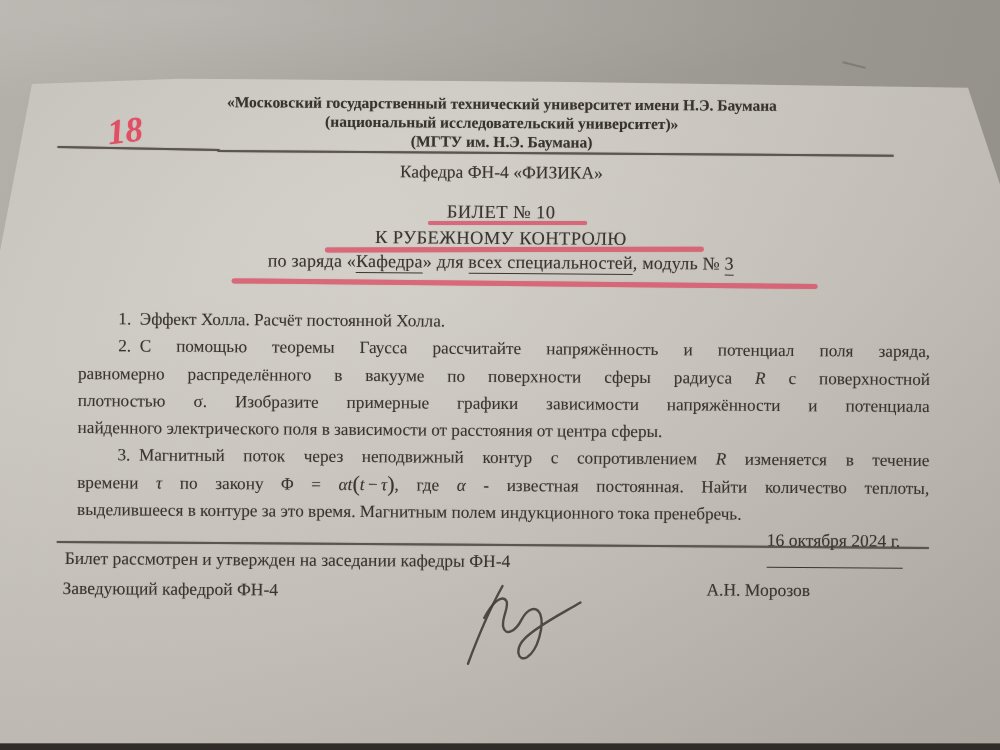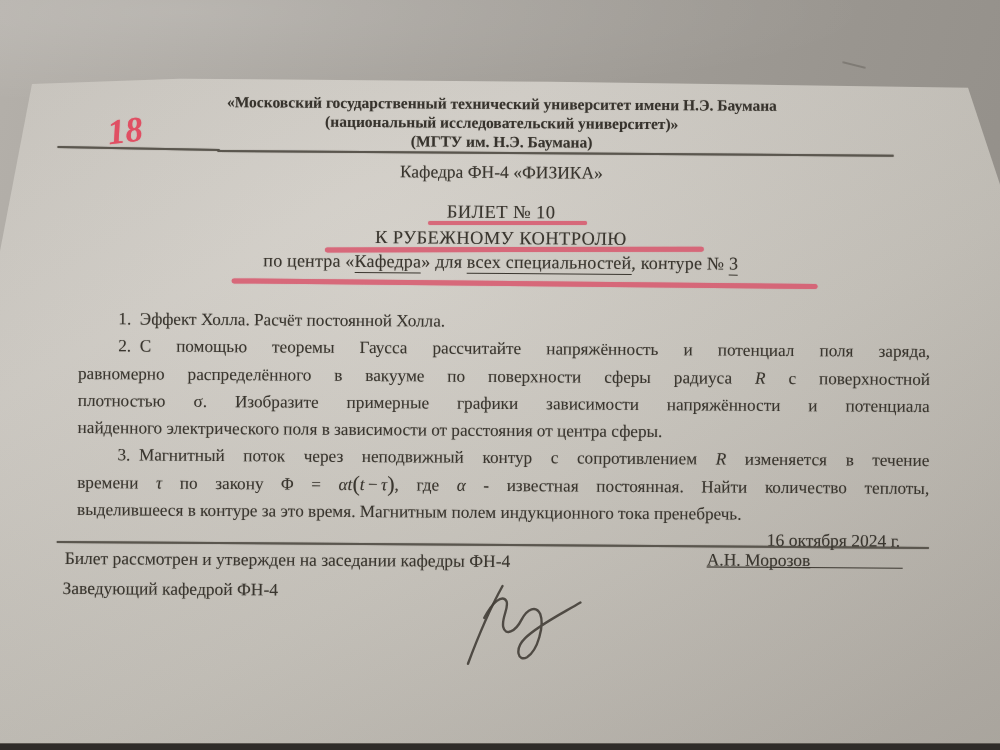--- a/index.html
+++ b/index.html
@@ -43,21 +43,21 @@
   .qline.l{text-align:left;}
   .qline.ind{text-indent:40px;}
   .qline i{font-style:italic;}
   .qline .p{font-size:22px;line-height:0;vertical-align:-1px;}
 
   .frule{left:58px;top:544px;width:872px;}
   .ftext{position:absolute;font-size:17.5px;}
   .approved{left:66px;top:551px;}
   .head{left:64px;top:581px;}
   .fdate{left:768px;top:528px;border-bottom:1.6px solid #3a362f;padding:0 3px 16px 0;}
-  .fname{left:708px;top:548px;text-decoration:underline;}
+  .fname{left:708px;top:578px;}
   .sig{position:absolute;left:448px;top:574px;}
   .bottom-bar{position:absolute;left:0;bottom:0;width:100%;height:6px;background:#2f2c29;
          border-top:1px solid rgba(125,120,112,.6);}
 </style>
 </head>
 <body>
 
 <div class="stage">
   <div class="desk-sheen"></div>
   <div class="scratch"></div>
@@ -78,21 +78,21 @@
 
     <div class="center dept">Кафедра ФН-4 «ФИЗИКА»</div>
 
     <div class="center title1">БИЛЕТ № 10</div>
     <div class="redline red1"></div>
 
     <div class="center title2">К РУБЕЖНОМУ КОНТРОЛЮ</div>
     <div class="redline red2"></div>
 
     <div class="center course">
-      <span>по центра «</span><span class="u">Кафедра</span><span>» для </span><span class="u">всех специальностей</span><span>, контуре № </span><span class="u">3</span>
+      <span>по заряда «</span><span class="u">Кафедра</span><span>» для </span><span class="u">всех специальностей</span><span>, модуль № </span><span class="u">3</span>
     </div>
     <div class="redline red3"></div>
 
     <div class="questions" id="questions">
         <div class="qline l ind">1. Эффект Холла. Расчёт постоянной Холла.</div>
         <div class="qline j ind">2. С помощью теоремы Гаусса рассчитайте напряжённость и потенциал поля заряда,</div>
         <div class="qline j">равномерно распределённого в вакууме по поверхности сферы радиуса <i>R</i> с поверхностной</div>
         <div class="qline j">плотностью σ. Изобразите примерные графики зависимости напряжённости и потенциала</div>
         <div class="qline l">найденного электрического поля в зависимости от расстояния от центра сферы.</div>
         <div class="qline j ind">3. Магнитный поток через неподвижный контур с сопротивлением <i>R</i> изменяется в течение</div>

